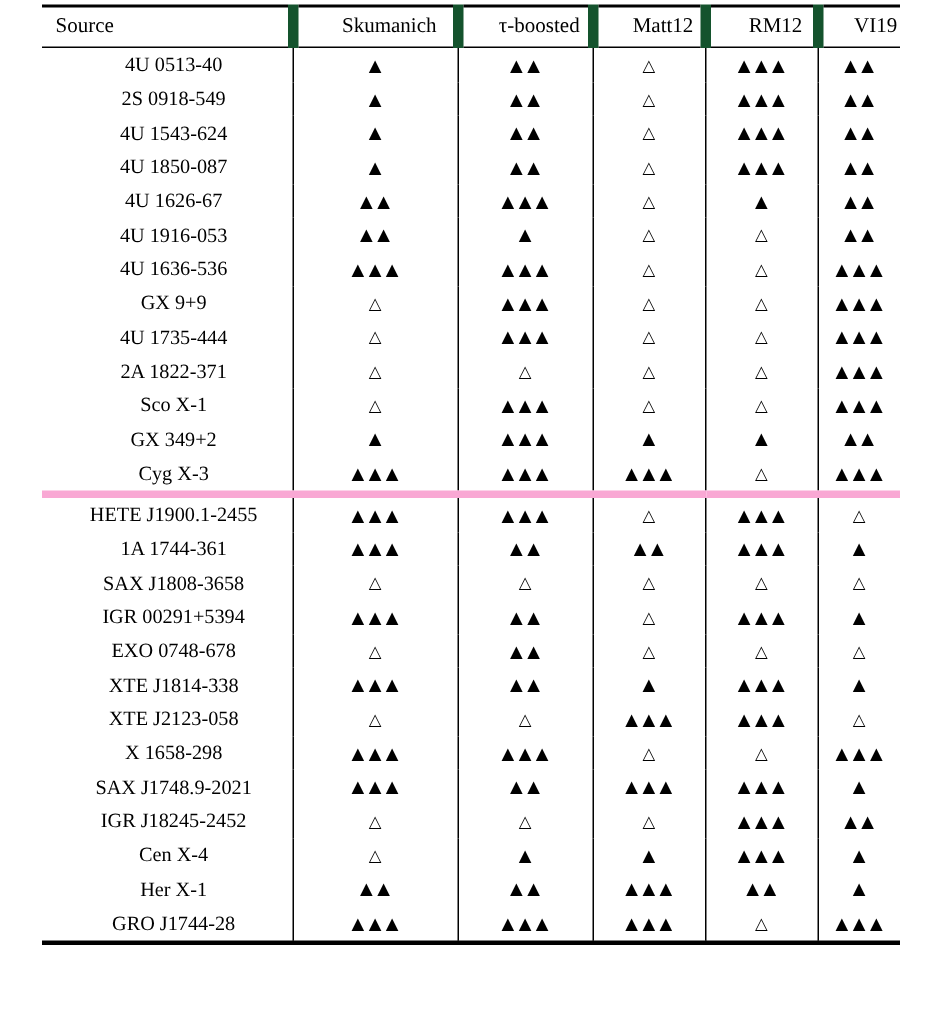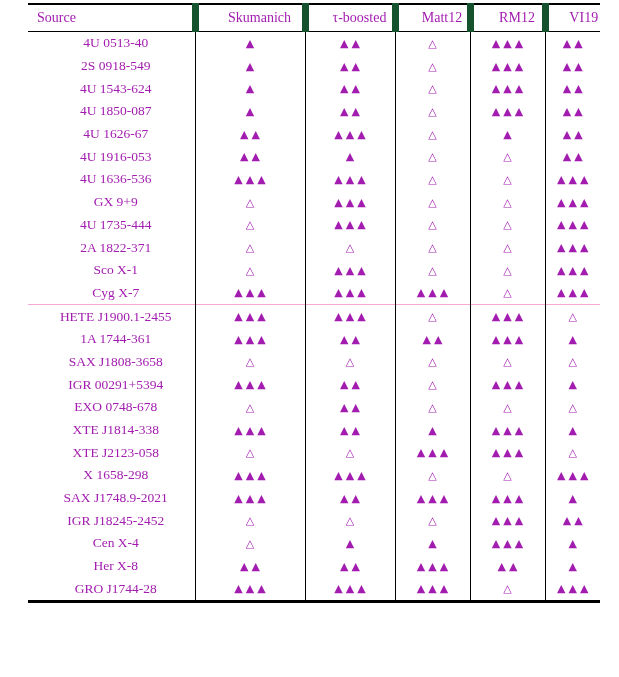--- a/index.html
+++ b/index.html
@@ -6,21 +6,21 @@
     margin: 0;
     padding: 0;
     background: #ffffff;
   }
   .page {
     position: relative;
     width: 619px;
     height: 677px;
     background: #ffffff;
     font-family: "Liberation Serif", serif;
-    color: #a21caf;
+    color: #000000;
     overflow: hidden;
   }
   table.rating-table {
     position: absolute;
     left: 28px;
     top: 3px;
     width: 572px;
     border-collapse: collapse;
     border-top: 2px solid #000;
     border-bottom: 3px solid #000;
@@ -62,21 +62,21 @@
   }
   tbody td.tri {
     text-align: center;
     font-family: "DejaVu Sans", sans-serif;
     font-size: 11px;
     letter-spacing: 3px;
     text-indent: 3px;
     border-left: 1px solid #000;
   }
   tbody tr.section-start td {
-    border-top: 1px solid #f9a8d4;
+    border-top: 5px solid #f9a8d4;
   }
 </style>
 </head>
 <body>
 
 <div class="page">
   <table class="rating-table">
     <colgroup>
       <col class="c-source">
       <col class="c-skum">
@@ -178,21 +178,29 @@
         </tr>
         <tr>
           <td class="src">Sco X-1</td>
           <td class="tri">△</td>
           <td class="tri">▲▲▲</td>
           <td class="tri">△</td>
           <td class="tri">△</td>
           <td class="tri">▲▲▲</td>
         </tr>
         <tr>
-          <td class="src">Cyg X-7</td>
+          <td class="src">GX 349+2</td>
+          <td class="tri">▲</td>
+          <td class="tri">▲▲▲</td>
+          <td class="tri">▲</td>
+          <td class="tri">▲</td>
+          <td class="tri">▲▲</td>
+        </tr>
+        <tr>
+          <td class="src">Cyg X-3</td>
           <td class="tri">▲▲▲</td>
           <td class="tri">▲▲▲</td>
           <td class="tri">▲▲▲</td>
           <td class="tri">△</td>
           <td class="tri">▲▲▲</td>
         </tr>
         <tr class="section-start">
           <td class="src">HETE J1900.1-2455</td>
           <td class="tri">▲▲▲</td>
           <td class="tri">▲▲▲</td>
@@ -274,21 +282,21 @@
         </tr>
         <tr>
           <td class="src">Cen X-4</td>
           <td class="tri">△</td>
           <td class="tri">▲</td>
           <td class="tri">▲</td>
           <td class="tri">▲▲▲</td>
           <td class="tri">▲</td>
         </tr>
         <tr>
-          <td class="src">Her X-8</td>
+          <td class="src">Her X-1</td>
           <td class="tri">▲▲</td>
           <td class="tri">▲▲</td>
           <td class="tri">▲▲▲</td>
           <td class="tri">▲▲</td>
           <td class="tri">▲</td>
         </tr>
         <tr>
           <td class="src">GRO J1744-28</td>
           <td class="tri">▲▲▲</td>
           <td class="tri">▲▲▲</td>

